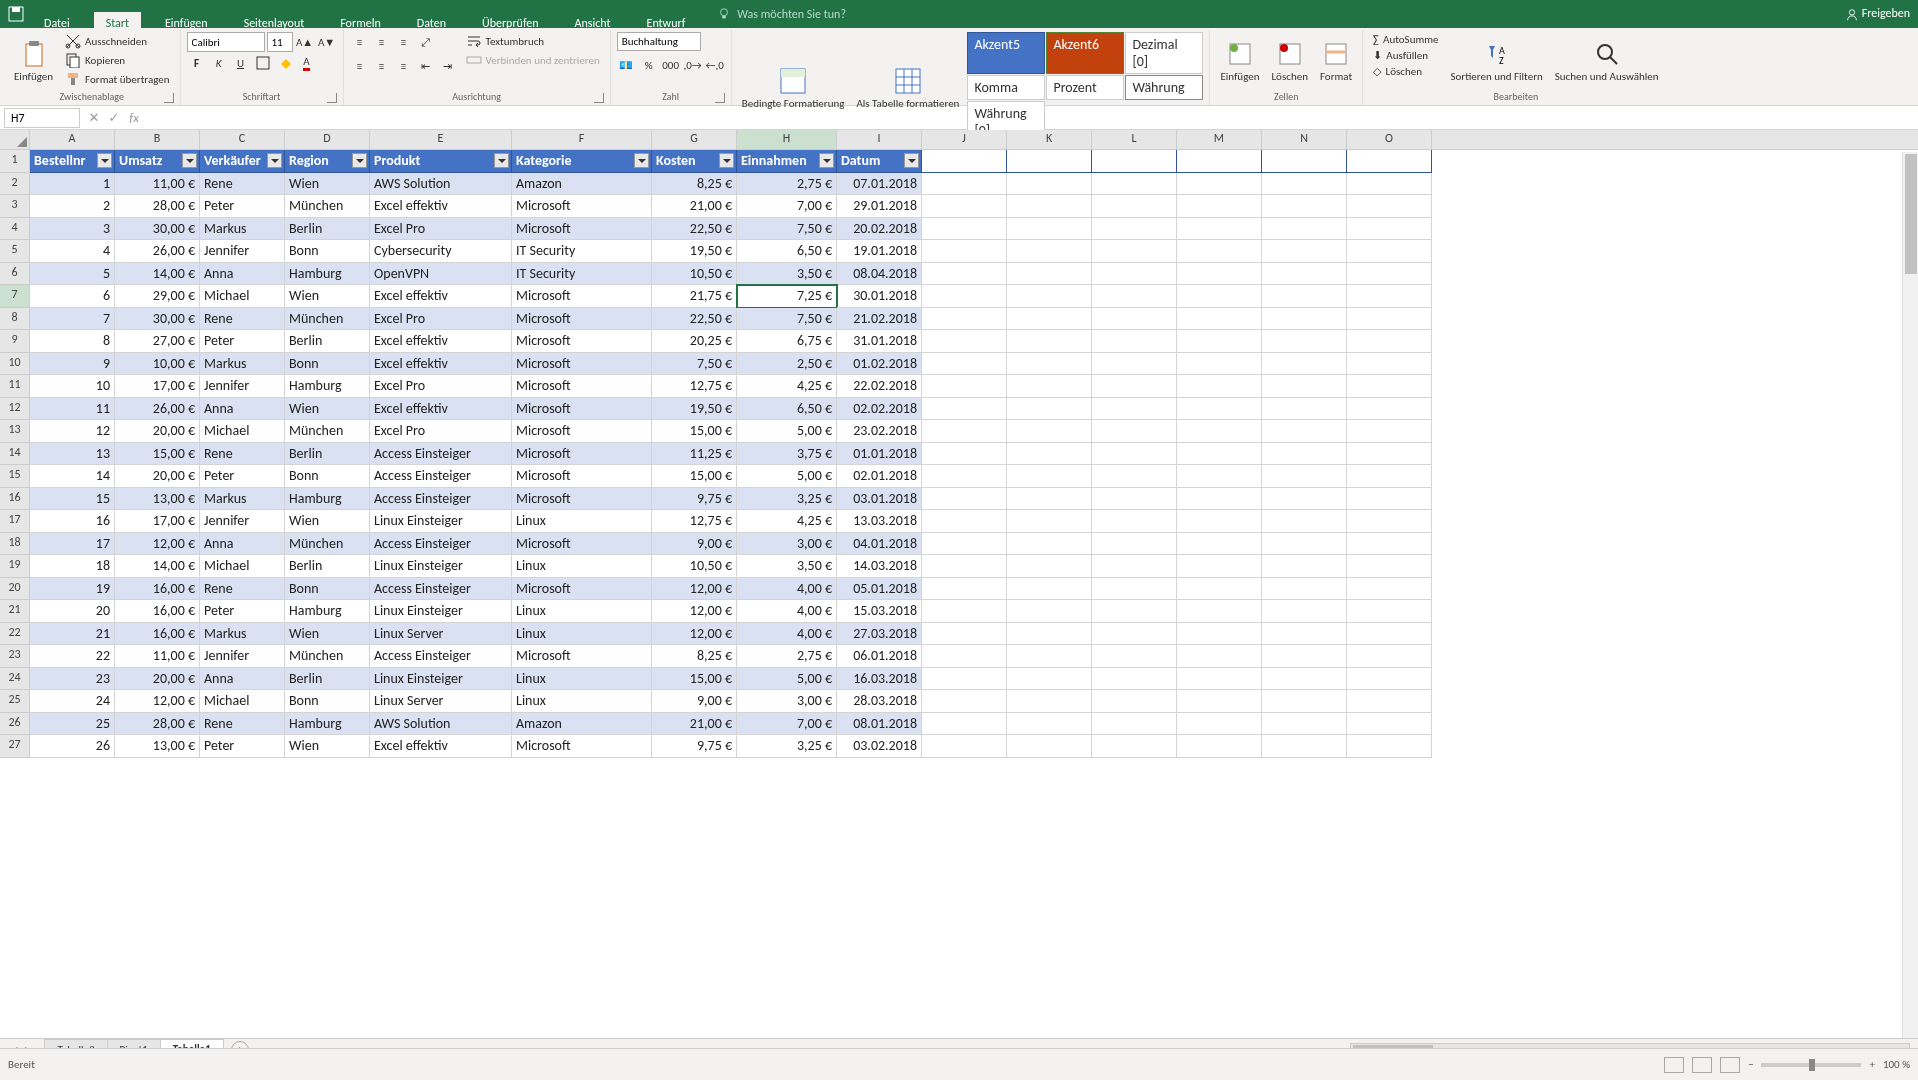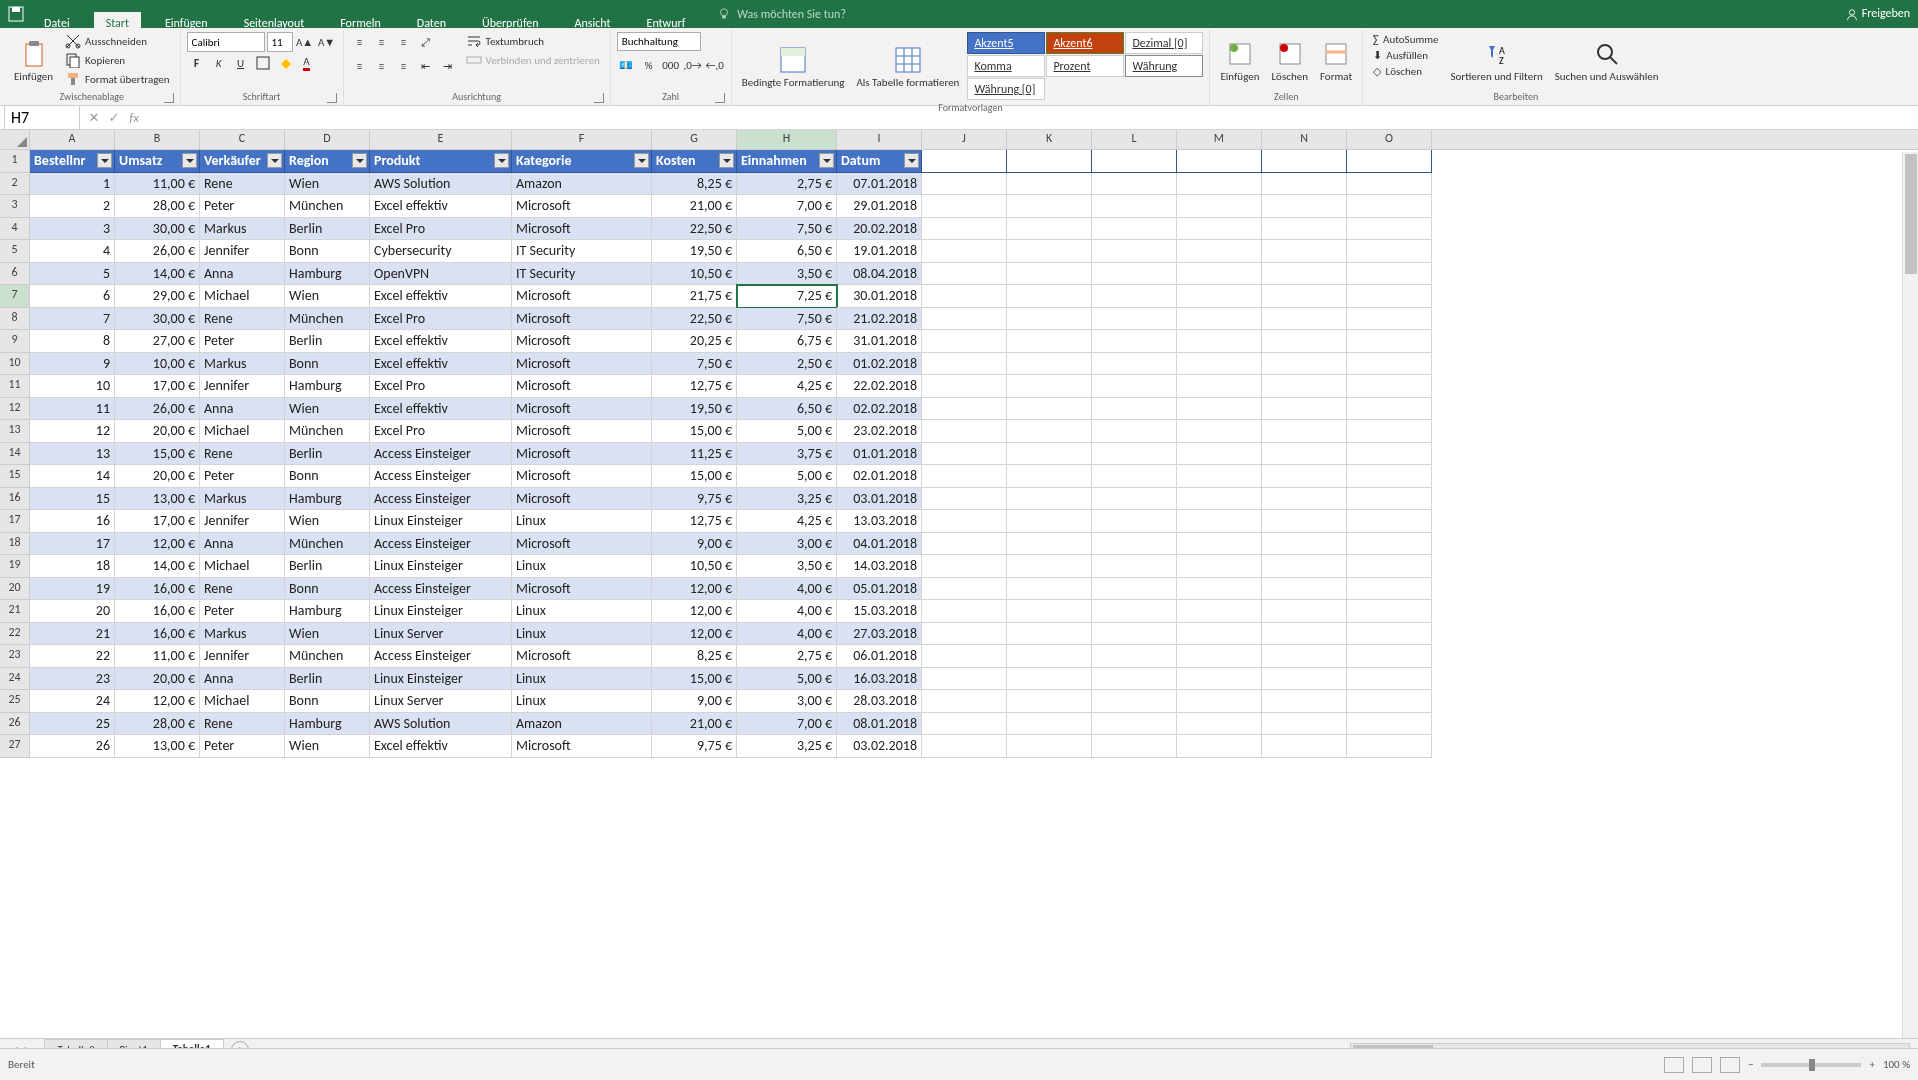--- a/index.html
+++ b/index.html
@@ -21,28 +21,28 @@
   .ribbon-group-label { text-align: center; font-size: 10px; color: #666; padding: 1px 0 2px; position: relative; }
   .ribbon-group-label .dialog-launcher { position: absolute; right: 0; bottom: 2px; width: 10px; height: 10px; border: 1px solid #888; border-top: none; border-left: none; }
   .ribbon-btn { display: flex; flex-direction: column; align-items: center; justify-content: center; padding: 2px 4px; cursor: pointer; font-size: 11px; color: #333; text-align: center; }
   .ribbon-col { display: flex; flex-direction: column; gap: 1px; }
   .ribbon-row-item { display: flex; align-items: center; gap: 4px; padding: 1px 4px; font-size: 11px; cursor: pointer; }
   .dropdown-input { border: 1px solid #ababab; background: #fff; padding: 2px 4px; font-size: 11px; }
   .ribbon-icon { width: 16px; height: 16px; display: inline-block; }
   .ribbon-icon-lg { width: 32px; height: 32px; display: inline-block; }
   .fmt-btn { width: 20px; height: 20px; display: flex; align-items: center; justify-content: center; font-size: 11px; cursor: pointer; }
   .style-gallery { display: grid; grid-template-columns: repeat(3, 78px); gap: 1px; }
-  .style-cell { border: 1px solid #ccc; padding: 3px 6px; font-size: 12px; background: #fff; text-decoration: underline; }
+  .style-cell { border: 1px solid #ccc; padding: 3px 6px; font-size: 14px; background: #fff; }
   .style-cell.akzent5 { background: #4472c4; color: #fff; border-color: #2f5597; }
   .style-cell.akzent6 { background: #c2410c; color: #fff; border-color: #548235; }
   .style-cell.wahrung { border: 1px solid #888; }
 
   
   .formula-bar { height: 24px; border-bottom: 1px solid #d4d4d4; display: flex; align-items: center; background: #fff; }
-  .name-box { width: 76px; border: 1px solid #ccc; padding: 2px 6px; font-size: 16px; margin: 0 4px; }
+  .name-box { width: 76px; border: 1px solid #ccc; padding: 2px 6px; font-size: 12px; margin: 0 4px; }
   .fb-btn { width: 20px; height: 20px; display: flex; align-items: center; justify-content: center; color: #999; font-size: 13px; cursor: pointer; }
   .formula-input { flex: 1; padding: 2px 6px; font-size: 12px; border: none; }
 
   
   .grid-area { position: relative; }
   .col-headers { display: flex; height: 20px; background: #e6e6e6; border-bottom: 1px solid #ccc; }
   .corner { width: 30px; border-right: 1px solid #ccc; background: #e6e6e6; position: relative; }
   .corner::after { content: ''; position: absolute; right: 2px; bottom: 2px; border: 5px solid transparent; border-right-color: #888; border-bottom-color: #888; }
   .col-h { border-right: 1px solid #ccc; text-align: center; font-size: 12px; color: #444; padding-top: 1px; cursor: pointer; }
   .col-h.selected { background: #cce0d0; }

